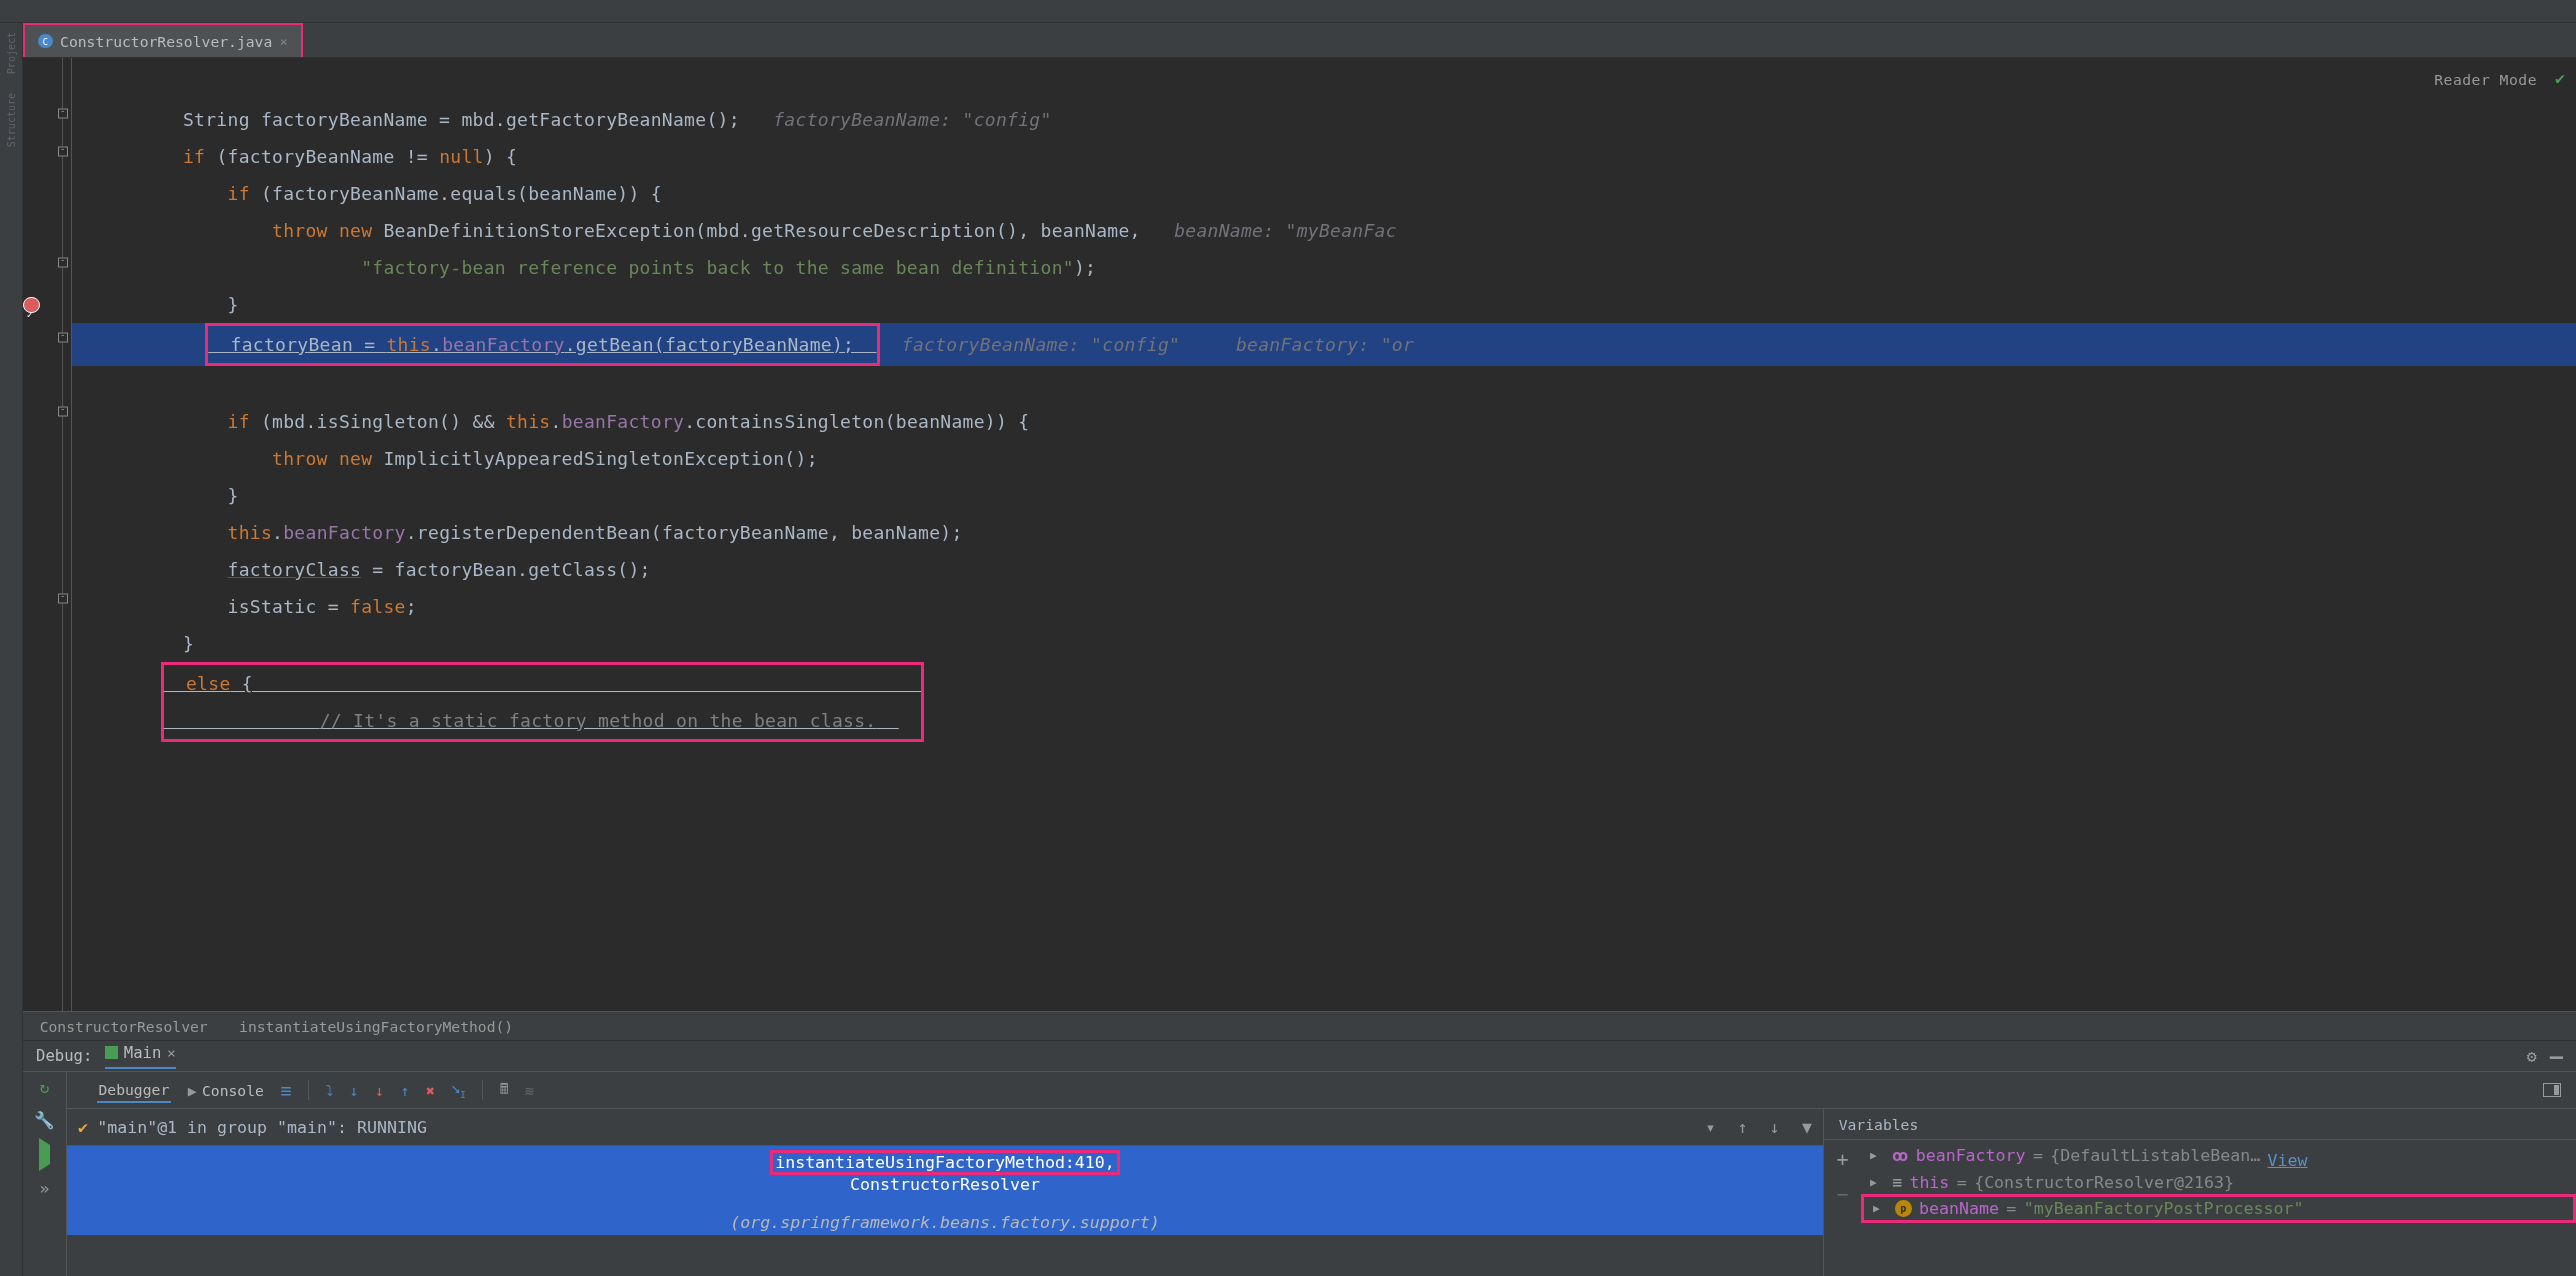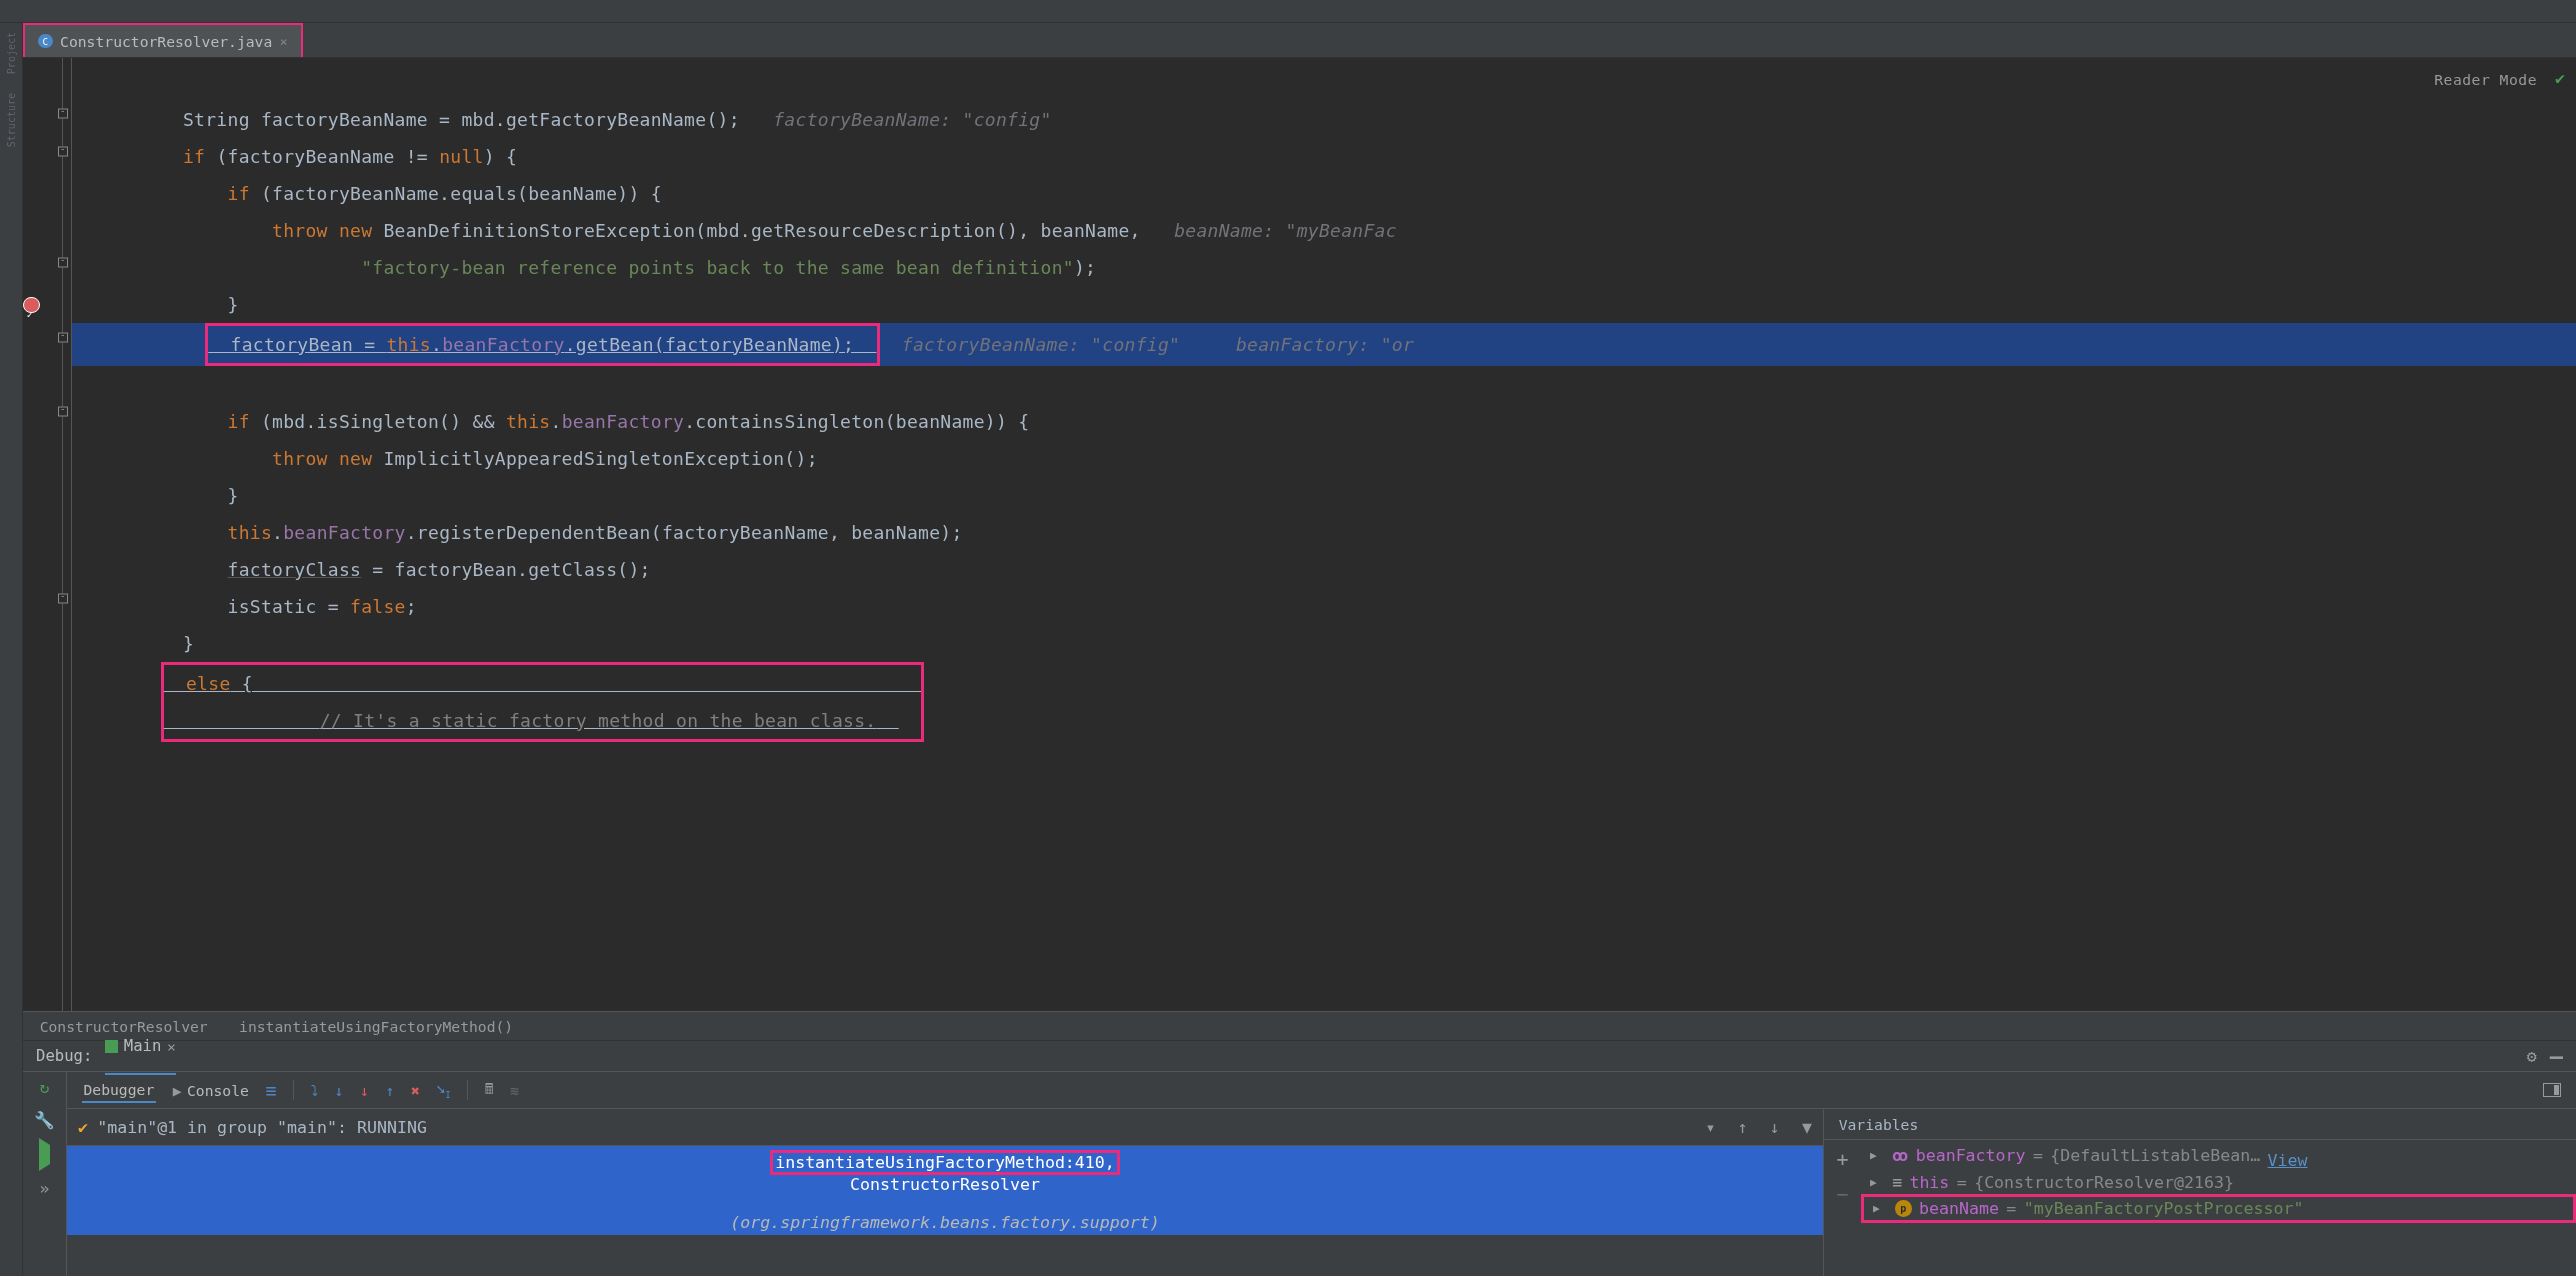--- a/index.html
+++ b/index.html
@@ -56,36 +56,36 @@
 .breakpoint { width:16.6px; height:16.6px; border-radius:50%; background:#db5c5c; border:1.8px solid white; display:inline-block; vertical-align:middle; position:relative;}
 .breakpoint::after { content:'✓'; position:absolute; left:2.8px; top:-1.8px; color:white; font-size:10px; }
 
 .breadcrumbs { height:29px; background:#3c3f41; border-top:0.9px solid #555; display:flex; align-items:center; font-size:14.7px; color:#999; padding-left:3.7px;}
 .crumb { padding:3.7px 18.4px 3.7px 13px; position:relative; background:#3c3f41; }
 .crumb::after { content:''; position:absolute; right:-7.4px; top:0; bottom:0; width:14.7px; background:#3c3f41;
   clip-path: polygon(0 0, 60% 50%, 0 100%); border-right:0.9px solid #555; z-index:1; }
 
 .debug-area { height: 237px; background:#3c3f41; border-top:1.8px solid #323232; display:flex; flex-direction:column; }
 .debug-header { height:31px; display:flex; align-items:center; padding:0 13px; gap:13px; font-size:15.6px; color:#bbb; border-bottom:0.9px solid #555;}
-.debug-header .runconf { display:flex; align-items:center; gap:5.5px; border-bottom:2.8px solid #4a88c7; padding-bottom:18px;}
+.debug-header .runconf { display:flex; align-items:center; gap:5.5px; border-bottom:2.8px solid #4a88c7; padding-bottom:5px;}
 .debug-header .sq-icon { width:13px; height:13px; background:#499c54; }
 .debug-header .close-x { color:#999; font-size:14.7px; }
 .debug-header .spacer { flex:1; }
 .debug-header .gear { color:#999; font-size:16.6px; }
 .debug-header .minus { color:#999; font-size:22px; font-weight:bold; }
 
 .debug-body { flex:1; display:flex; }
 .debug-left-rail { width:44px; display:flex; flex-direction:column; align-items:center; padding-top:5.5px; gap:14.7px; border-right:0.9px solid #555; }
 .debug-left-rail .ic { font-size:16.6px; color:#499c54; }
 .debug-left-rail .ic.gray { color:#999; }
 .debug-left-rail .play { width:0; height:0; border-left:11px solid #499c54; border-top:7.4px solid transparent; border-bottom:7.4px solid transparent; }
 
 .debug-main { flex:1; display:flex; flex-direction:column; }
 .debug-toolbar { height:37px; display:flex; align-items:center; gap:16.6px; padding:0 14.7px; border-bottom:0.9px solid #555; font-size:14.7px; color:#bbb;}
-.debug-tab { padding:3.7px 1.8px; }
+.debug-tab { padding:3.7px 1.8px;margin-left:15px; }
 .debug-tab.active { border-bottom:2.8px solid #4a88c7; }
 .tb-sep { width:0.9px; height:20px; background:#555; }
 
 .debug-panes { flex:1; display:flex; }
 .frames-pane { flex:1; border-right:0.9px solid #555; display:flex; flex-direction:column; }
 .frames-tabs { height:31px; display:flex; align-items:center; gap:28px; padding:0 18.4px; font-size:14.7px; border-bottom:0.9px solid #555;}
 .frames-tabs .ft.active { border-bottom:2.8px solid #4a88c7; padding-bottom:1.8px;}
 
 .frame-thread { height:37px; display:flex; align-items:center; padding:0 11px; gap:9.2px; font-size:16.6px; border-bottom:0.9px solid #555;}
 .frame-thread .chk { color:#f0a732; font-size:16.6px; }

